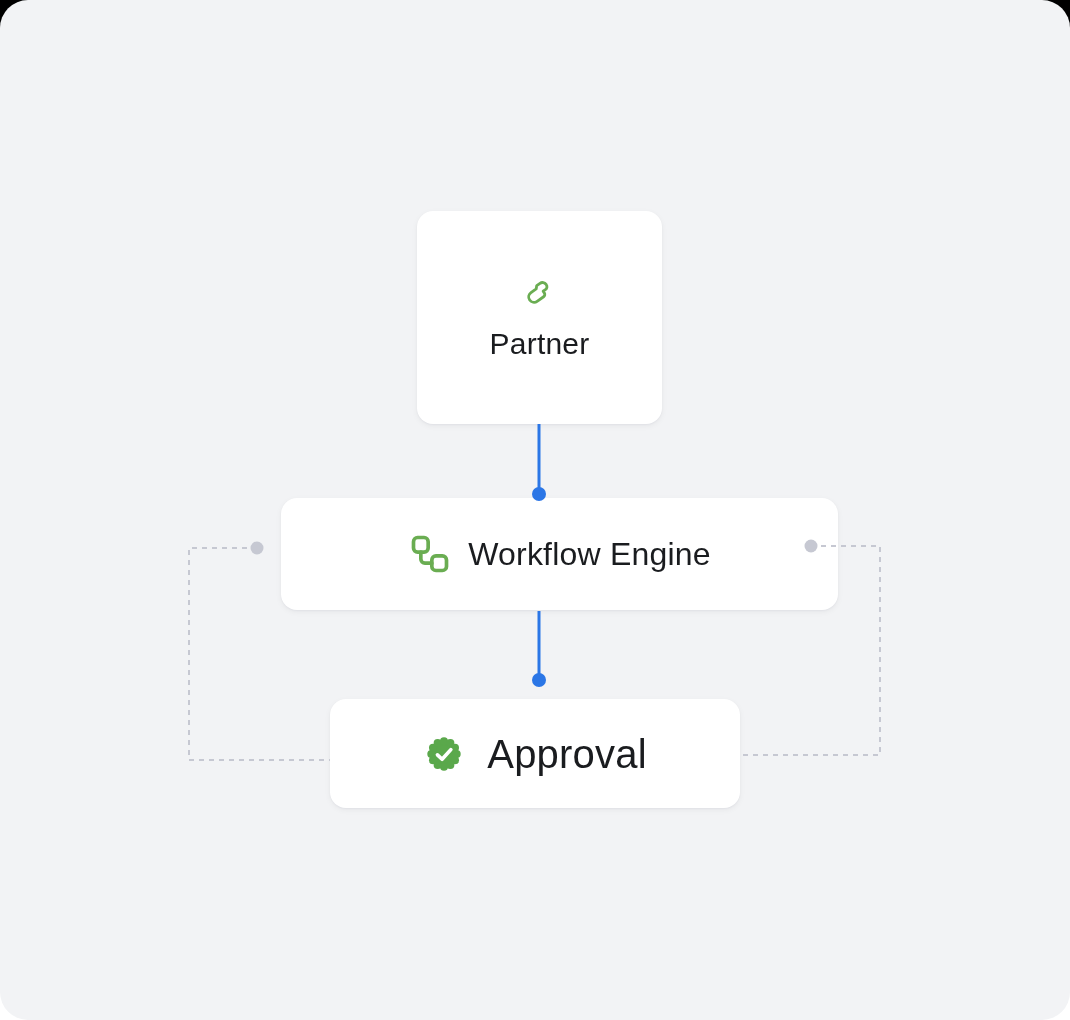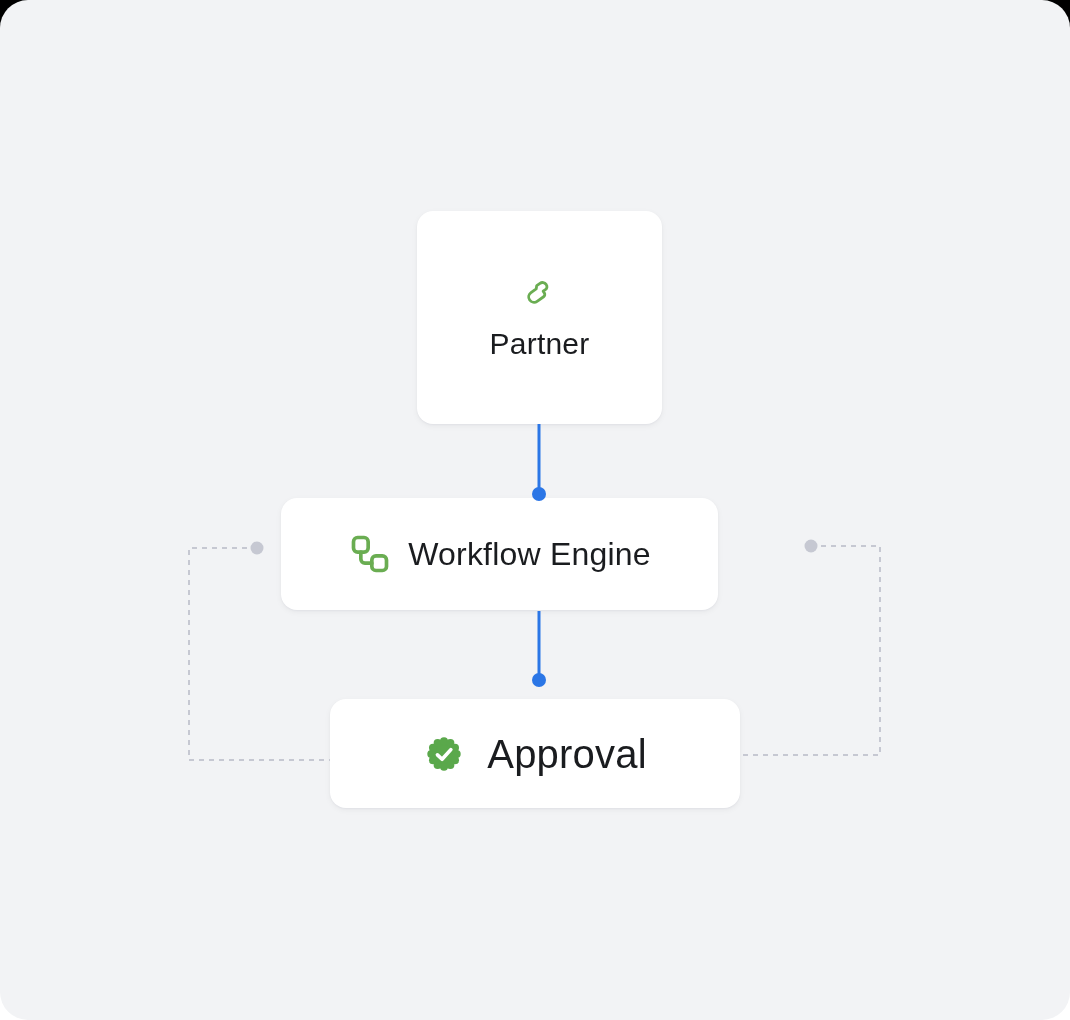--- a/index.html
+++ b/index.html
@@ -25,21 +25,21 @@
     display: flex;
     align-items: center;
     justify-content: center;
     cursor: pointer;
   }
   .card-partner {
     left: 417px; top: 211px; width: 245px; height: 213px;
     flex-direction: column; gap: 14px;
   }
   .card-workflow {
-    left: 281px; top: 498px; width: 437px; height: 112px;
+    left: 281px; top: 498px; width: 557px; height: 112px;
     flex-direction: row; gap: 16px;
   }
   .card-approval {
     left: 330px; top: 699px; width: 410px; height: 109px;
     flex-direction: row; gap: 22px;
   }
   .node-label {
     color: var(--text, #1a1c1f);
     font-weight: 500;
     line-height: 1.2;

